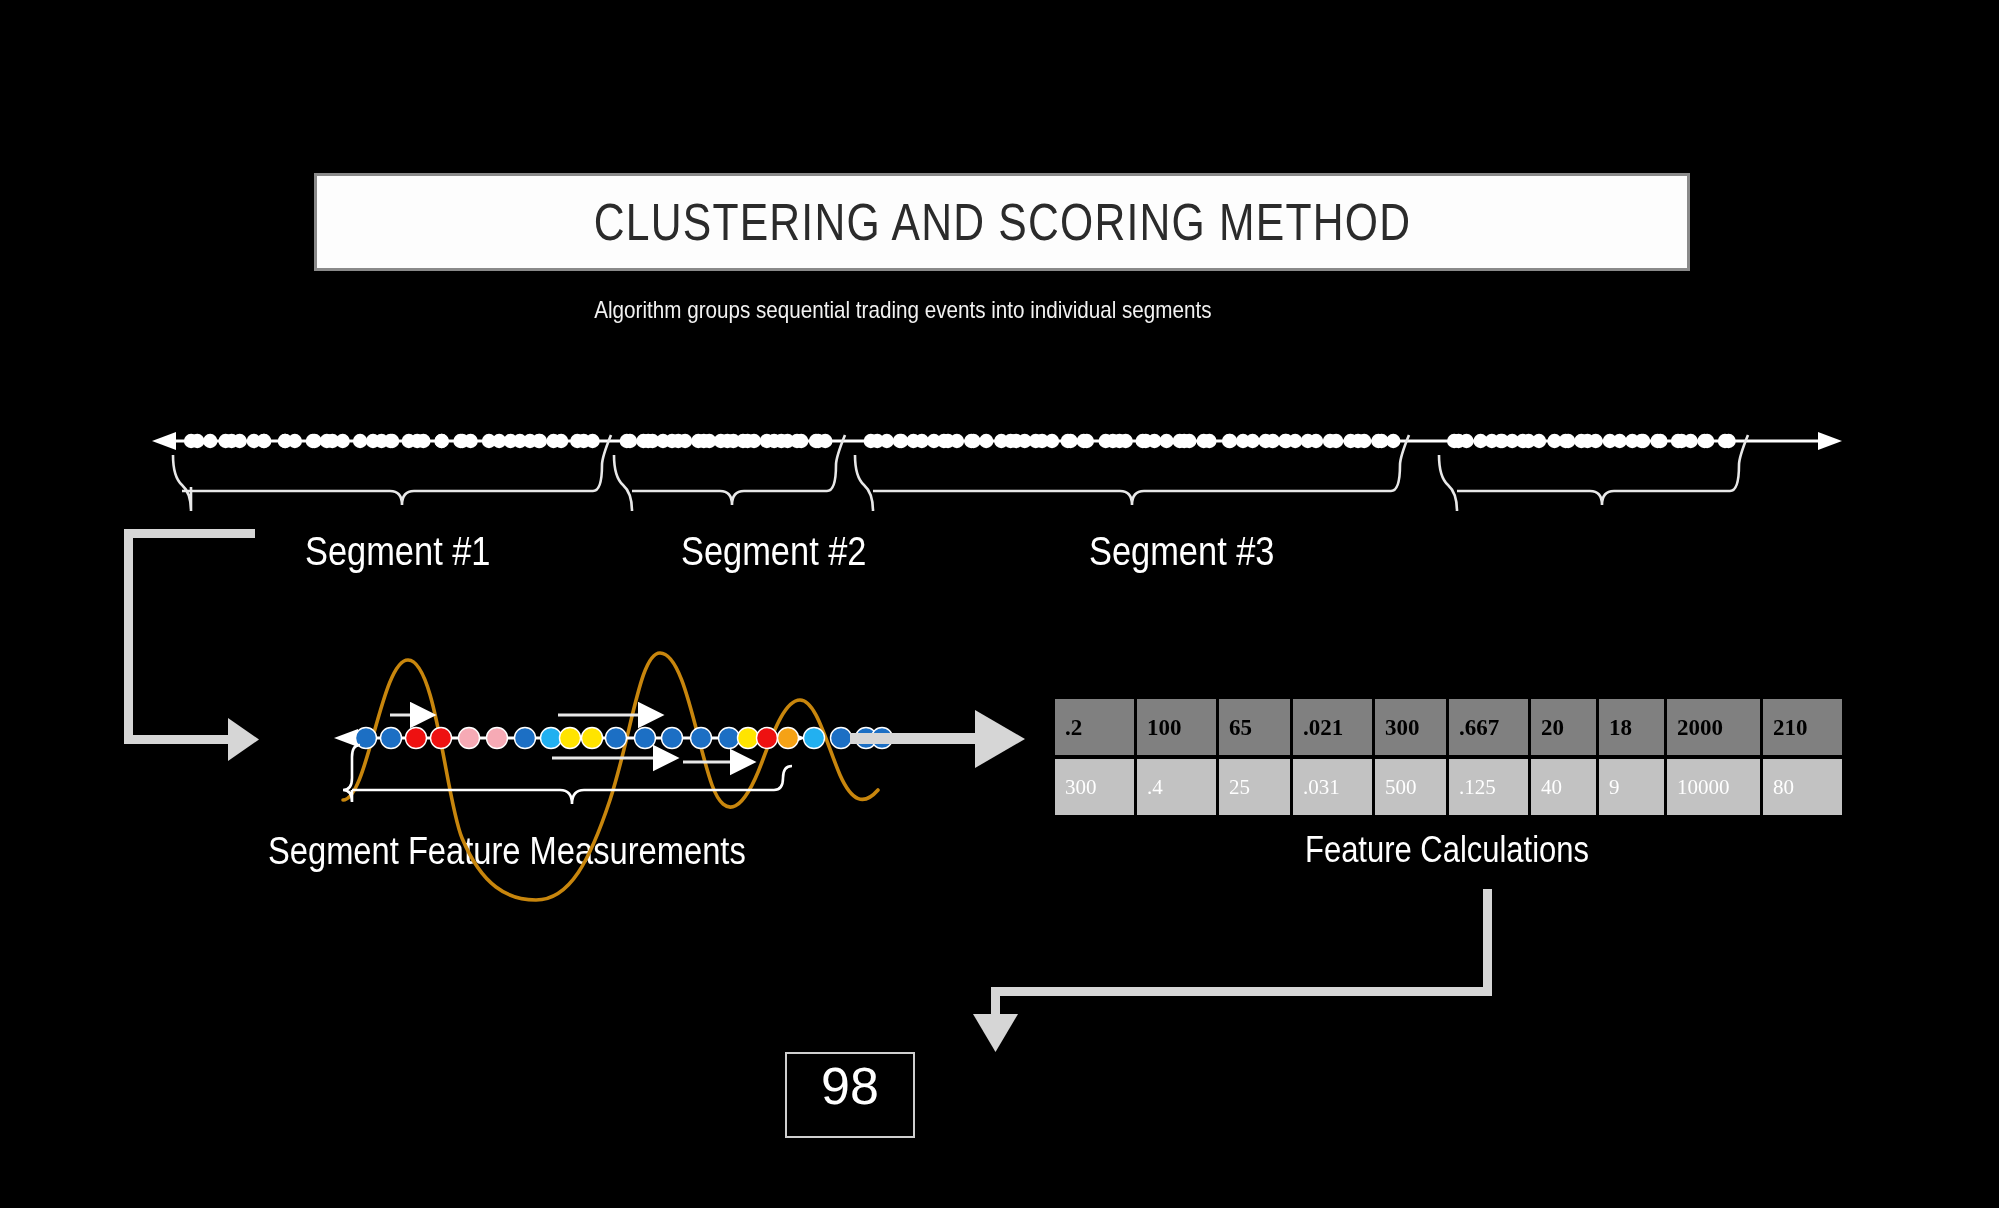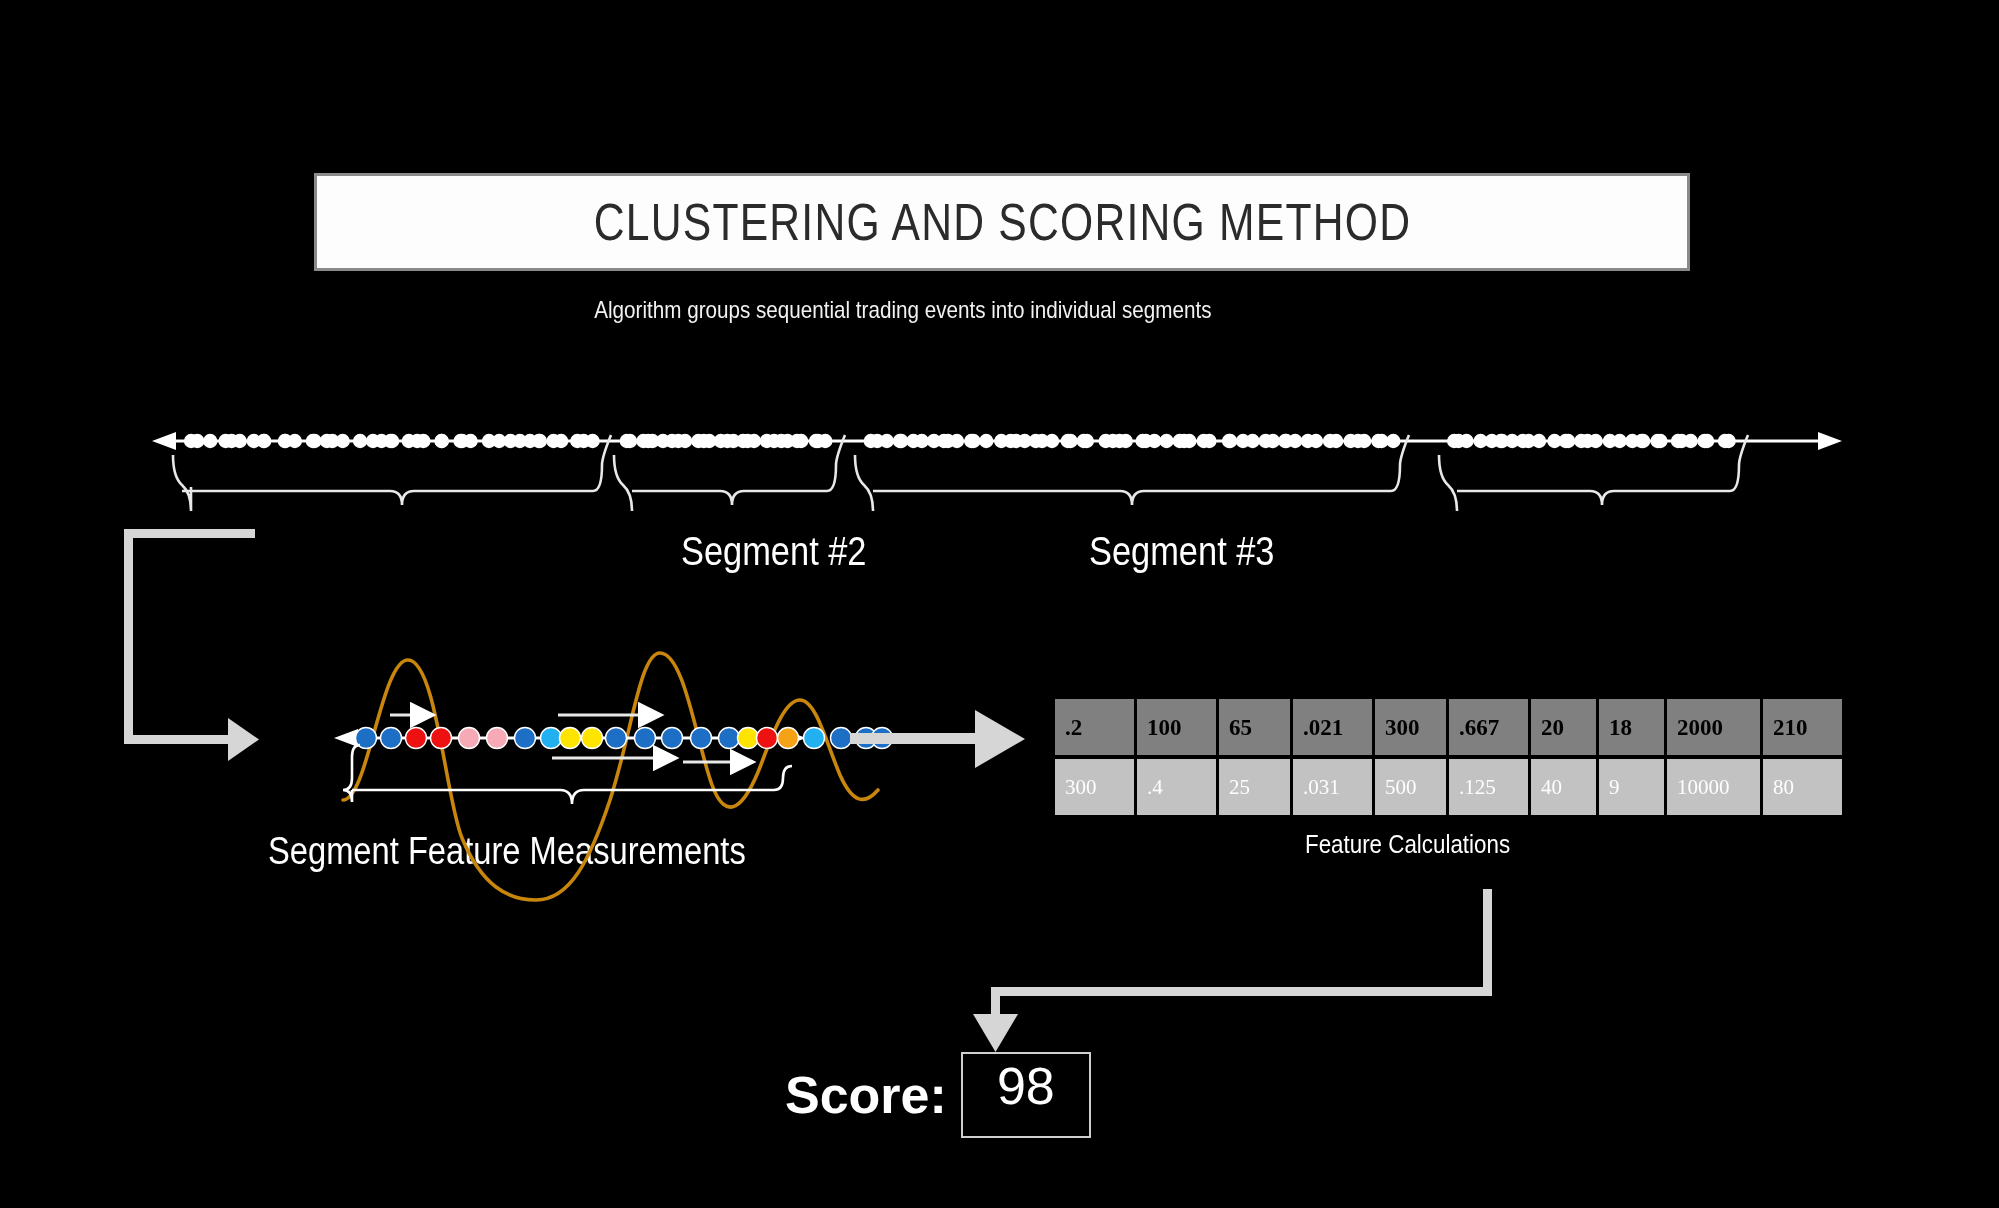--- a/index.html
+++ b/index.html
@@ -27,21 +27,21 @@
   }
   #subtitle span{display:inline-block;transform:scaleX(.86);transform-origin:center;}
 
   
   .lbl{color:#ffffff;white-space:nowrap;position:absolute;}
   .lbl span{display:inline-block;transform:scaleX(.86);transform-origin:left center;}
 
   .seg-label{font-size:40px;top:529px;}
 
   #feat-meas-label{font-size:38px;left:268px;top:830px;}
-  #feat-calc-label{font-size:26px;left:1305px;top:829px;}
+  #feat-calc-label{font-size:36px;left:1305px;top:829px;}
 
   
   #score-row{position:absolute;left:785px;top:1052px;display:flex;align-items:center;gap:14px;}
   #score-word{color:#fff;font-size:52px;font-weight:700;}
   #score-box{
     border:2px solid #cfcfcf;padding:2px 22px 20px 22px;
     display:flex;align-items:center;justify-content:center;min-width:82px;
   }
   #score-value{color:#fff;font-size:52px;font-weight:400;}
 
@@ -53,36 +53,38 @@
 <div class="stage">
 
   <div id="title-box">
     <div id="title-text">CLUSTERING AND SCORING METHOD</div>
   </div>
 
   <div id="subtitle">
     <span>Algorithm groups sequential trading events into individual segments</span>
   </div>
 
+  <div class="lbl seg-label" style="left:305px;">
+    <span>Segment #1</span>
+  </div>
   <div class="lbl seg-label" style="left:645px;margin-left:36px;">
     <span>Segment #2</span>
   </div>
   <div class="lbl seg-label" style="left:1058px;margin-left:31px;">
     <span>Segment #3</span>
   </div>
 
   <div class="lbl" id="feat-meas-label">
     <span>Segment Feature Measurements</span>
   </div>
   <div class="lbl" id="feat-calc-label">
     <span>Feature Calculations</span>
   </div>
 
   <div id="score-row">
-    <div id="score-word">Score:</div>
     <div id="score-box">
       <div id="score-value">98</div>
     </div>
   </div>
 
   <svg class="ov" viewBox="0 0 1999 1208">
     <defs>
       <marker id="mWsm" markerWidth="9" markerHeight="9" refX="7.5" refY="4.5" orient="auto">
         <path d="M0,0 L9,4.5 L0,9 z" fill="#ffffff"></path>
       </marker>

